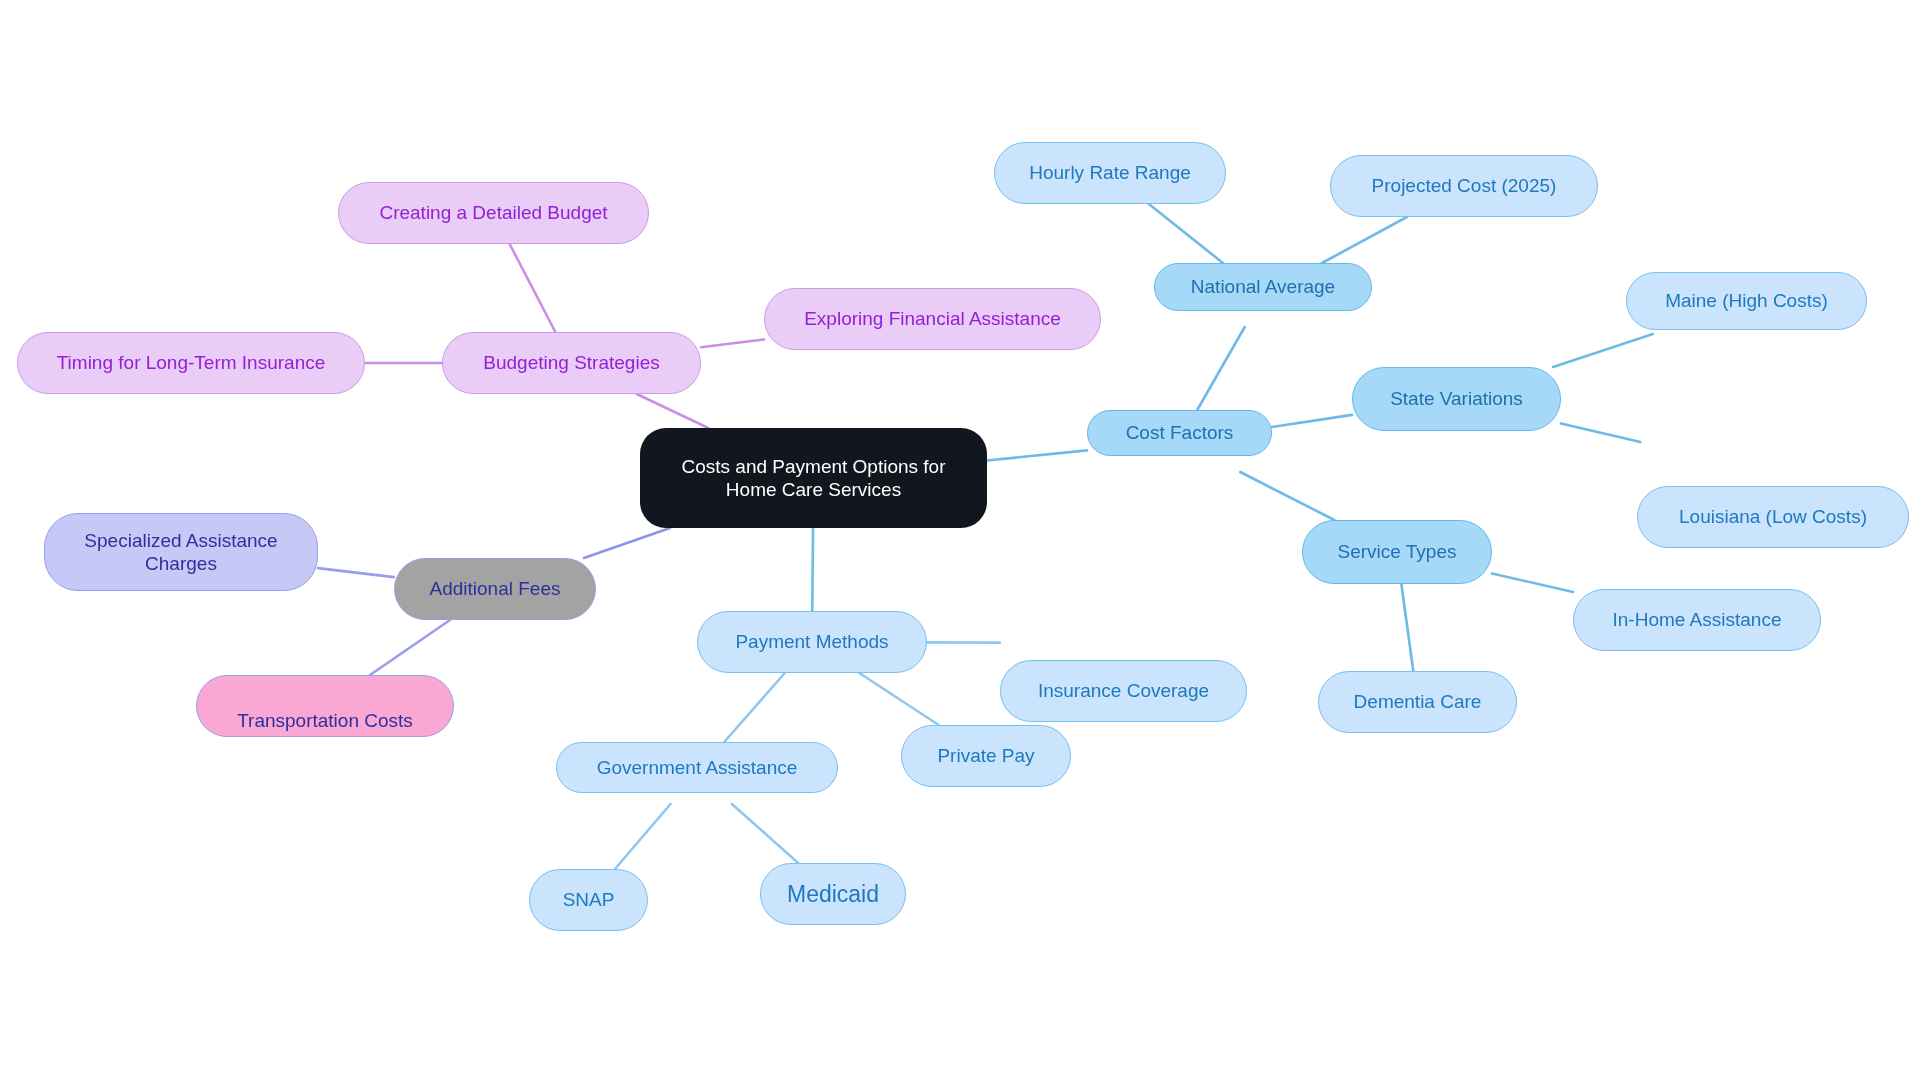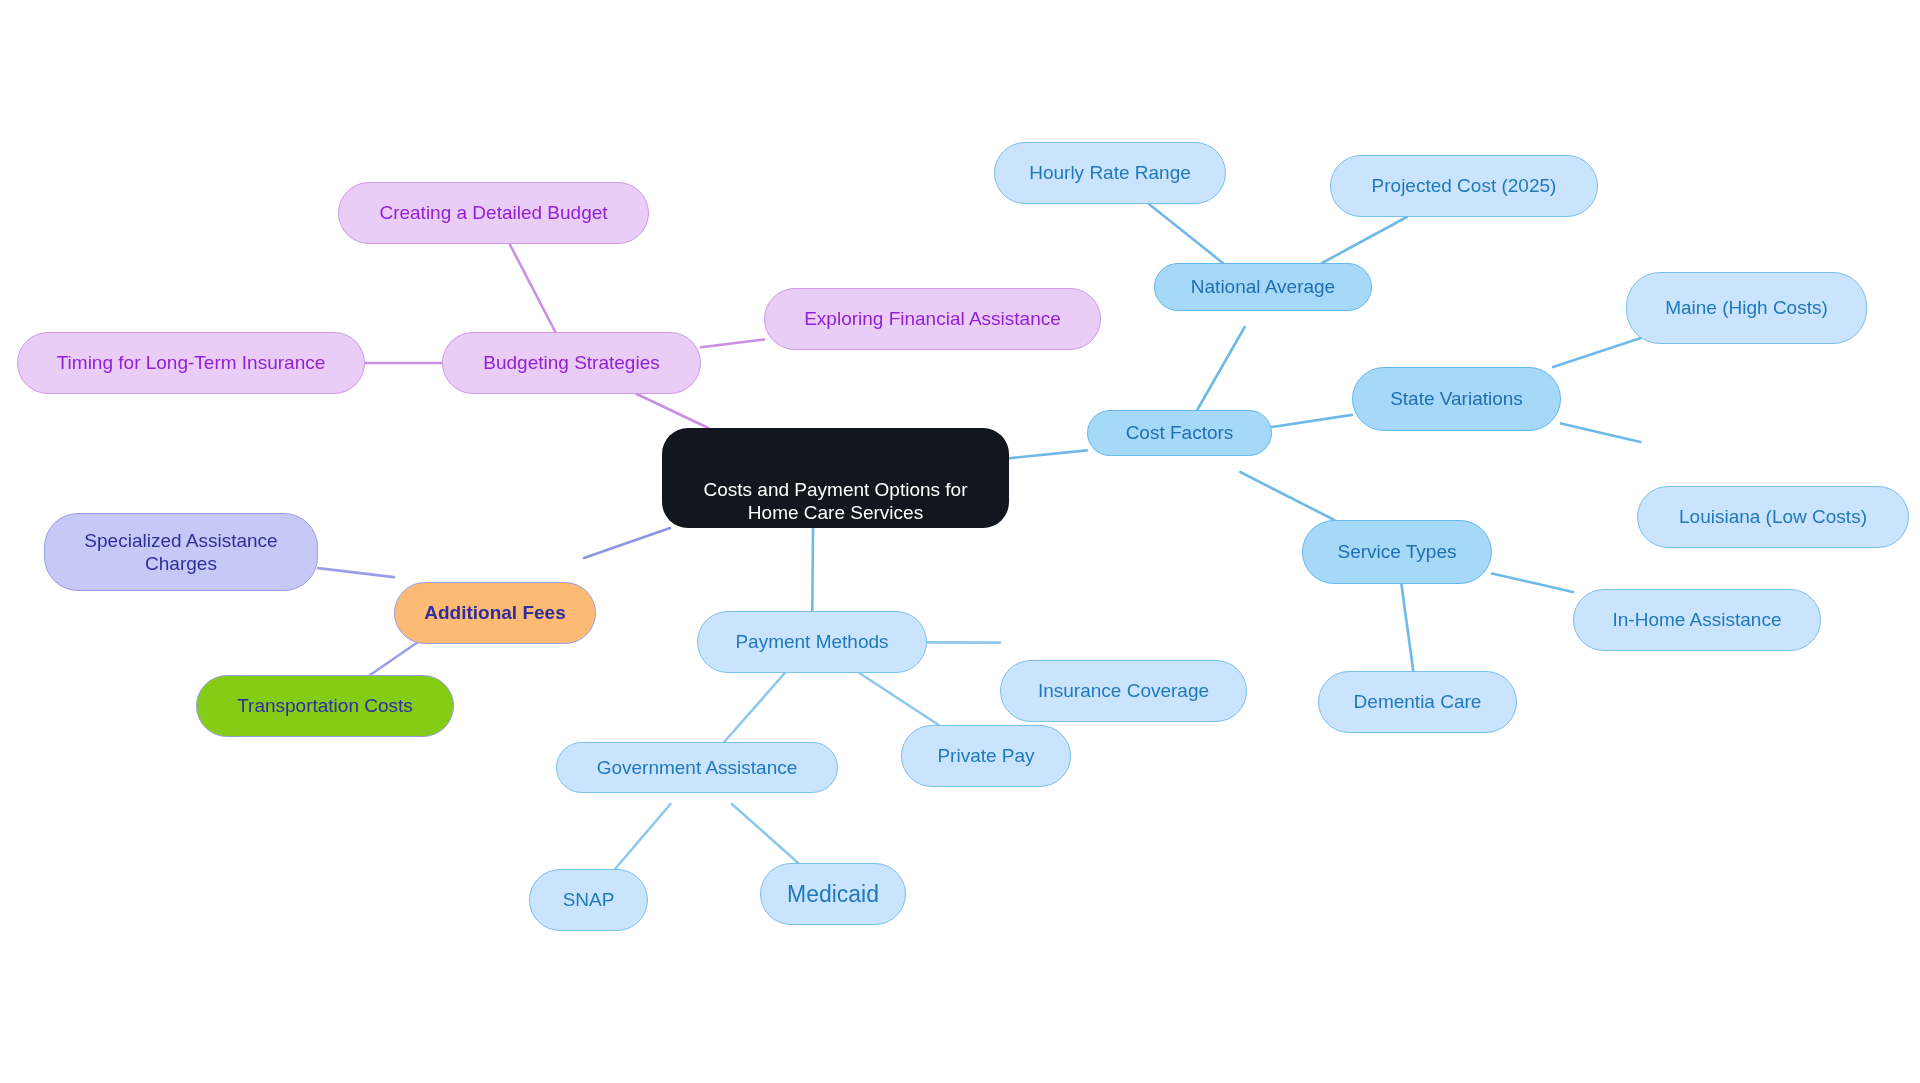--- a/index.html
+++ b/index.html
@@ -76,40 +76,40 @@
       <line x1="731.8429752066115" y1="804" x2="798.1570247933885" y2="863" class="edge" stroke="#8fc8ee" stroke-width="2.6"></line>
       <line x1="670.0315315315315" y1="528" x2="583.9504504504505" y2="558" class="edge" stroke="#8f93e3" stroke-width="2.6"></line>
       <line x1="394" y1="577.0987261146497" x2="318" y2="568.1433121019109" class="edge" stroke="#9a9ee8" stroke-width="2.6"></line>
       <line x1="449.95726495726495" y1="620" x2="370.04273504273505" y2="675" class="edge" stroke="#9a9ee8" stroke-width="2.6"></line>
       <line x1="708.2826086956521" y1="428" x2="636.7347826086957" y2="394" class="edge" stroke="#c98fe4" stroke-width="2.6"></line>
       <line x1="555.38" y1="332" x2="509.62" y2="244" class="edge" stroke="#c98fe4" stroke-width="2.6"></line>
       <line x1="701" y1="347.21606648199446" x2="764" y2="339.53739612188366" class="edge" stroke="#c98fe4" stroke-width="2.6"></line>
       <line x1="442" y1="363" x2="365" y2="363" class="edge" stroke="#c98fe4" stroke-width="2.6"></line>
     </svg>
   <div id="nodes-layer">
-      <div class="node-box node-root" style="left: 662px; top: 428px; width: 347px; height: 100px; background: rgb(18, 22, 31); color: rgb(255, 255, 255); font-size: 19px; font-weight: 400; align-items: flex-end;"><span class="node-label">Costs and Payment Options for
+      <div class="node-box node-root" style="left: 640px; top: 428px; width: 347px; height: 100px; background: rgb(18, 22, 31); color: rgb(255, 255, 255); font-size: 19px; font-weight: 400;"><span class="node-label">Costs and Payment Options for
 Home Care Services</span></div>
       <div class="node-box" style="left: 1087px; top: 410px; width: 185px; height: 46px; background: rgb(166, 216, 248); border: 1.6px solid rgb(99, 184, 236); color: rgb(31, 111, 178); font-size: 19px; font-weight: 400;"><span class="node-label">Cost Factors</span></div>
       <div class="node-box" style="left: 1154px; top: 263px; width: 218px; height: 48px; background: rgb(166, 216, 248); border: 1.6px solid rgb(99, 184, 236); color: rgb(31, 111, 178); font-size: 19px; font-weight: 400;"><span class="node-label">National Average</span></div>
       <div class="node-box" style="left: 994px; top: 142px; width: 232px; height: 62px; background: rgb(201, 228, 252); border: 1.6px solid rgb(121, 192, 239); color: rgb(32, 121, 189); font-size: 19px; font-weight: 400;"><span class="node-label">Hourly Rate Range</span></div>
       <div class="node-box" style="left: 1330px; top: 155px; width: 268px; height: 62px; background: rgb(201, 228, 252); border: 1.6px solid rgb(121, 192, 239); color: rgb(32, 121, 189); font-size: 19px; font-weight: 400;"><span class="node-label">Projected Cost (2025)</span></div>
       <div class="node-box" style="left: 1352px; top: 367px; width: 209px; height: 64px; background: rgb(166, 216, 248); border: 1.6px solid rgb(99, 184, 236); color: rgb(31, 111, 178); font-size: 19px; font-weight: 400;"><span class="node-label">State Variations</span></div>
-      <div class="node-box" style="left: 1626px; top: 272px; width: 241px; height: 72px; background: rgb(201, 228, 252); border: 1.6px solid rgb(121, 192, 239); color: rgb(32, 121, 189); font-size: 19px; font-weight: 400;"><span class="node-label">Maine (High Costs)</span></div>
+      <div class="node-box" style="left: 1626px; top: 272px; width: 241px; height: 58px; background: rgb(201, 228, 252); border: 1.6px solid rgb(121, 192, 239); color: rgb(32, 121, 189); font-size: 19px; font-weight: 400;"><span class="node-label">Maine (High Costs)</span></div>
       <div class="node-box" style="left: 1637px; top: 442px; width: 272px; height: 62px; background: rgb(201, 228, 252); border: 1.6px solid rgb(121, 192, 239); color: rgb(32, 121, 189); font-size: 19px; font-weight: 400; margin-top: 44px;"><span class="node-label">Louisiana (Low Costs)</span></div>
       <div class="node-box" style="left: 1302px; top: 520px; width: 190px; height: 64px; background: rgb(166, 216, 248); border: 1.6px solid rgb(99, 184, 236); color: rgb(31, 111, 178); font-size: 19px; font-weight: 400;"><span class="node-label">Service Types</span></div>
       <div class="node-box" style="left: 1573px; top: 589px; width: 248px; height: 62px; background: rgb(201, 228, 252); border: 1.6px solid rgb(121, 192, 239); color: rgb(32, 121, 189); font-size: 19px; font-weight: 400;"><span class="node-label">In-Home Assistance</span></div>
       <div class="node-box" style="left: 1318px; top: 671px; width: 199px; height: 62px; background: rgb(201, 228, 252); border: 1.6px solid rgb(121, 192, 239); color: rgb(32, 121, 189); font-size: 19px; font-weight: 400;"><span class="node-label">Dementia Care</span></div>
       <div class="node-box" style="left: 697px; top: 611px; width: 230px; height: 62px; background: rgb(201, 228, 252); border: 1.6px solid rgb(121, 192, 239); color: rgb(32, 121, 189); font-size: 19px; font-weight: 400;"><span class="node-label">Payment Methods</span></div>
       <div class="node-box" style="left: 1000px; top: 612px; width: 247px; height: 62px; background: rgb(201, 228, 252); border: 1.6px solid rgb(121, 192, 239); color: rgb(32, 121, 189); font-size: 19px; font-weight: 400; margin-top: 48px;"><span class="node-label">Insurance Coverage</span></div>
       <div class="node-box" style="left: 901px; top: 725px; width: 170px; height: 62px; background: rgb(201, 228, 252); border: 1.6px solid rgb(121, 192, 239); color: rgb(32, 121, 189); font-size: 19px; font-weight: 400;"><span class="node-label">Private Pay</span></div>
       <div class="node-box" style="left: 556px; top: 742px; width: 282px; height: 51px; background: rgb(201, 228, 252); border: 1.6px solid rgb(121, 192, 239); color: rgb(32, 121, 189); font-size: 19px; font-weight: 400;"><span class="node-label">Government Assistance</span></div>
       <div class="node-box" style="left: 529px; top: 869px; width: 119px; height: 62px; background: rgb(201, 228, 252); border: 1.6px solid rgb(121, 192, 239); color: rgb(32, 121, 189); font-size: 19px; font-weight: 400;"><span class="node-label">SNAP</span></div>
       <div class="node-box" style="left: 760px; top: 863px; width: 146px; height: 62px; background: rgb(201, 228, 252); border: 1.6px solid rgb(121, 192, 239); color: rgb(32, 121, 189); font-size: 23px; font-weight: 400;"><span class="node-label">Medicaid</span></div>
-      <div class="node-box" style="left: 394px; top: 558px; width: 202px; height: 62px; background: #fdba74; border: 1.6px solid rgb(154, 158, 232); color: rgb(47, 47, 156); font-size: 19px; font-weight: 700; margin-top: 24px;"><span class="node-label">Additional Fees</span></div>
+      <div class="node-box" style="left: 394px; top: 558px; width: 202px; height: 62px; background: #a3a3a3; border: 1.6px solid rgb(154, 158, 232); color: rgb(47, 47, 156); font-size: 19px; font-weight: 400;"><span class="node-label">Additional Fees</span></div>
       <div class="node-box" style="left: 44px; top: 513px; width: 274px; height: 78px; background: rgb(198, 201, 246); border: 1.6px solid rgb(154, 158, 232); color: rgb(47, 47, 156); font-size: 19px; font-weight: 400;"><span class="node-label">Specialized Assistance
 Charges</span></div>
-      <div class="node-box" style="left: 196px; top: 675px; width: 258px; height: 62px; background: #84cc16; border: 1.6px solid rgb(154, 158, 232); color: rgb(47, 47, 156); font-size: 19px; font-weight: 400;"><span class="node-label">Transportation Costs</span></div>
+      <div class="node-box" style="left: 196px; top: 675px; width: 258px; height: 62px; background: #f9a8d4; border: 1.6px solid rgb(154, 158, 232); color: rgb(47, 47, 156); font-size: 19px; font-weight: 400; align-items: flex-end;"><span class="node-label">Transportation Costs</span></div>
       <div class="node-box" style="left: 442px; top: 332px; width: 259px; height: 62px; background: rgb(233, 205, 246); border: 1.6px solid rgb(207, 154, 232); color: rgb(148, 32, 214); font-size: 19px; font-weight: 400;"><span class="node-label">Budgeting Strategies</span></div>
       <div class="node-box" style="left: 338px; top: 182px; width: 311px; height: 62px; background: rgb(233, 205, 246); border: 1.6px solid rgb(207, 154, 232); color: rgb(148, 32, 214); font-size: 19px; font-weight: 400; text-align: center;"><span class="node-label">Creating a Detailed Budget</span></div>
       <div class="node-box" style="left: 764px; top: 288px; width: 337px; height: 62px; background: rgb(233, 205, 246); border: 1.6px solid rgb(207, 154, 232); color: rgb(148, 32, 214); font-size: 19px; font-weight: 400; justify-content: flex-end;"><span class="node-label">Exploring Financial Assistance</span></div>
       <div class="node-box" style="left: 17px; top: 332px; width: 348px; height: 62px; background: rgb(233, 205, 246); border: 1.6px solid rgb(207, 154, 232); color: rgb(148, 32, 214); font-size: 19px; font-weight: 400;"><span class="node-label">Timing for Long-Term Insurance</span></div>
     </div>
 </div>
 
 </body></html>

